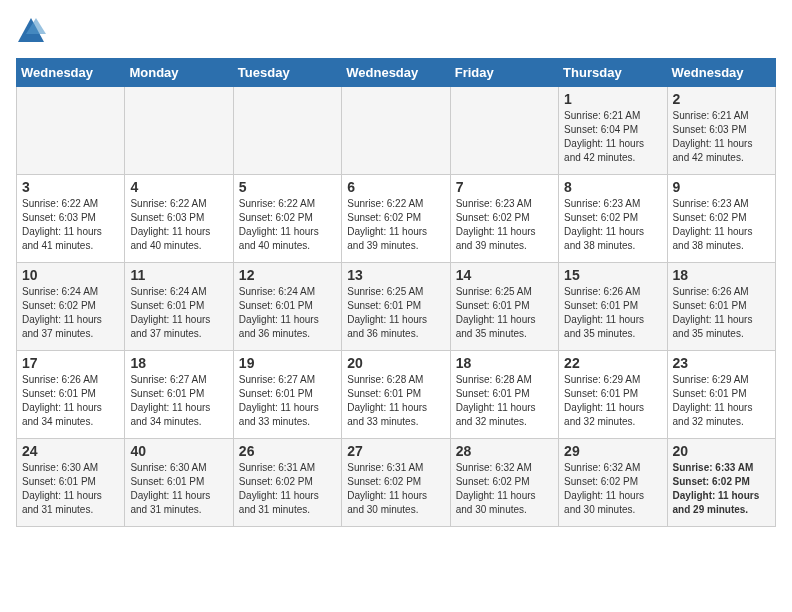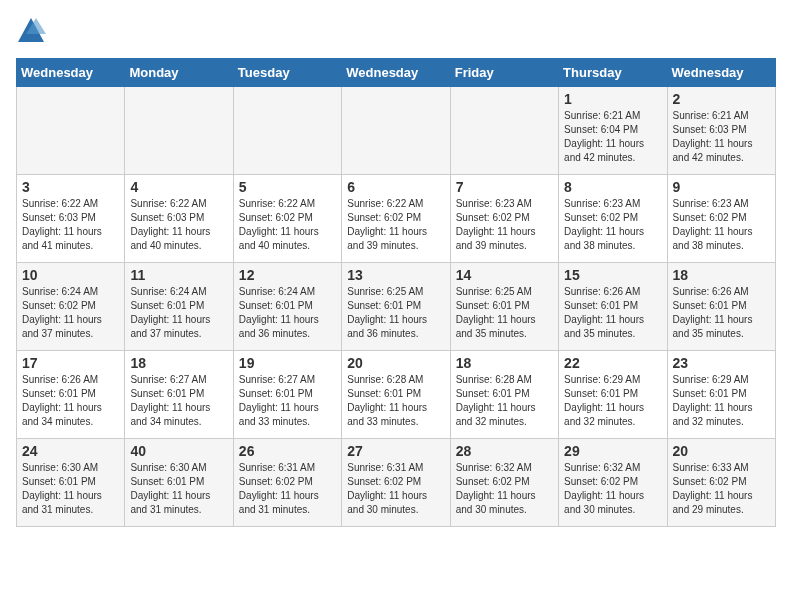--- a/index.html
+++ b/index.html
@@ -314,19 +314,19 @@
 Daylight: 11 hours and 30 minutes.</div>
         </td>
         <td>
           <span class="day-number">29</span>
           <div class="day-info" style="white-space: pre-line;">Sunrise: 6:32 AM
 Sunset: 6:02 PM
 Daylight: 11 hours and 30 minutes.</div>
         </td>
         <td>
           <span class="day-number">20</span>
-          <div class="day-info" style="white-space: pre-line;">Sunrise: 6:33 AM
+          <div class="day-info" style="white-space: pre-line; font-weight: bold;">Sunrise: 6:33 AM
 Sunset: 6:02 PM
 Daylight: 11 hours and 29 minutes.</div>
         </td>
       </tr>
     </tbody>
 </table>
 
 </body></html>

